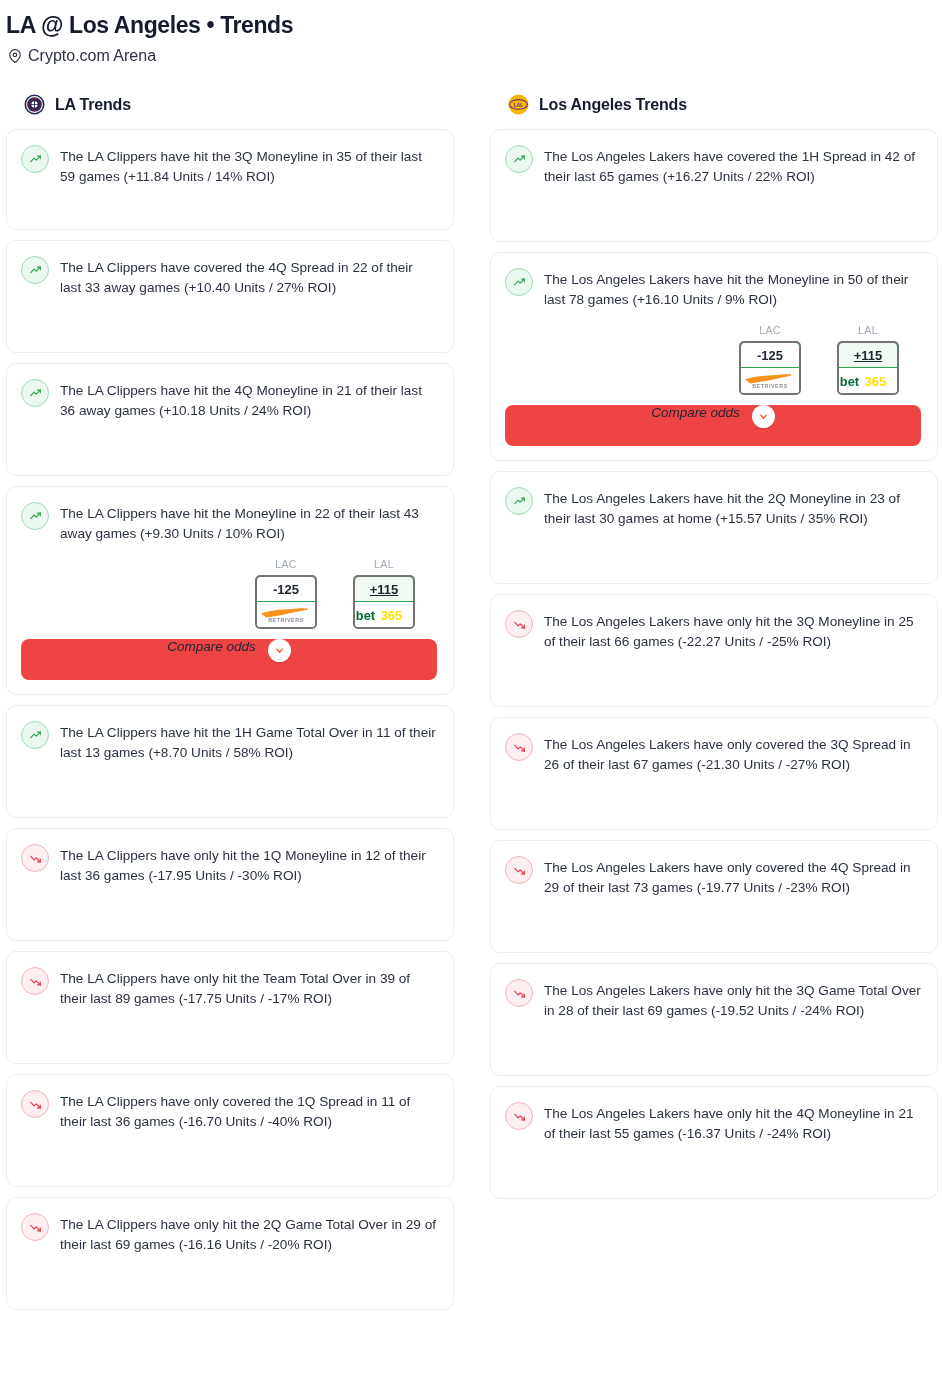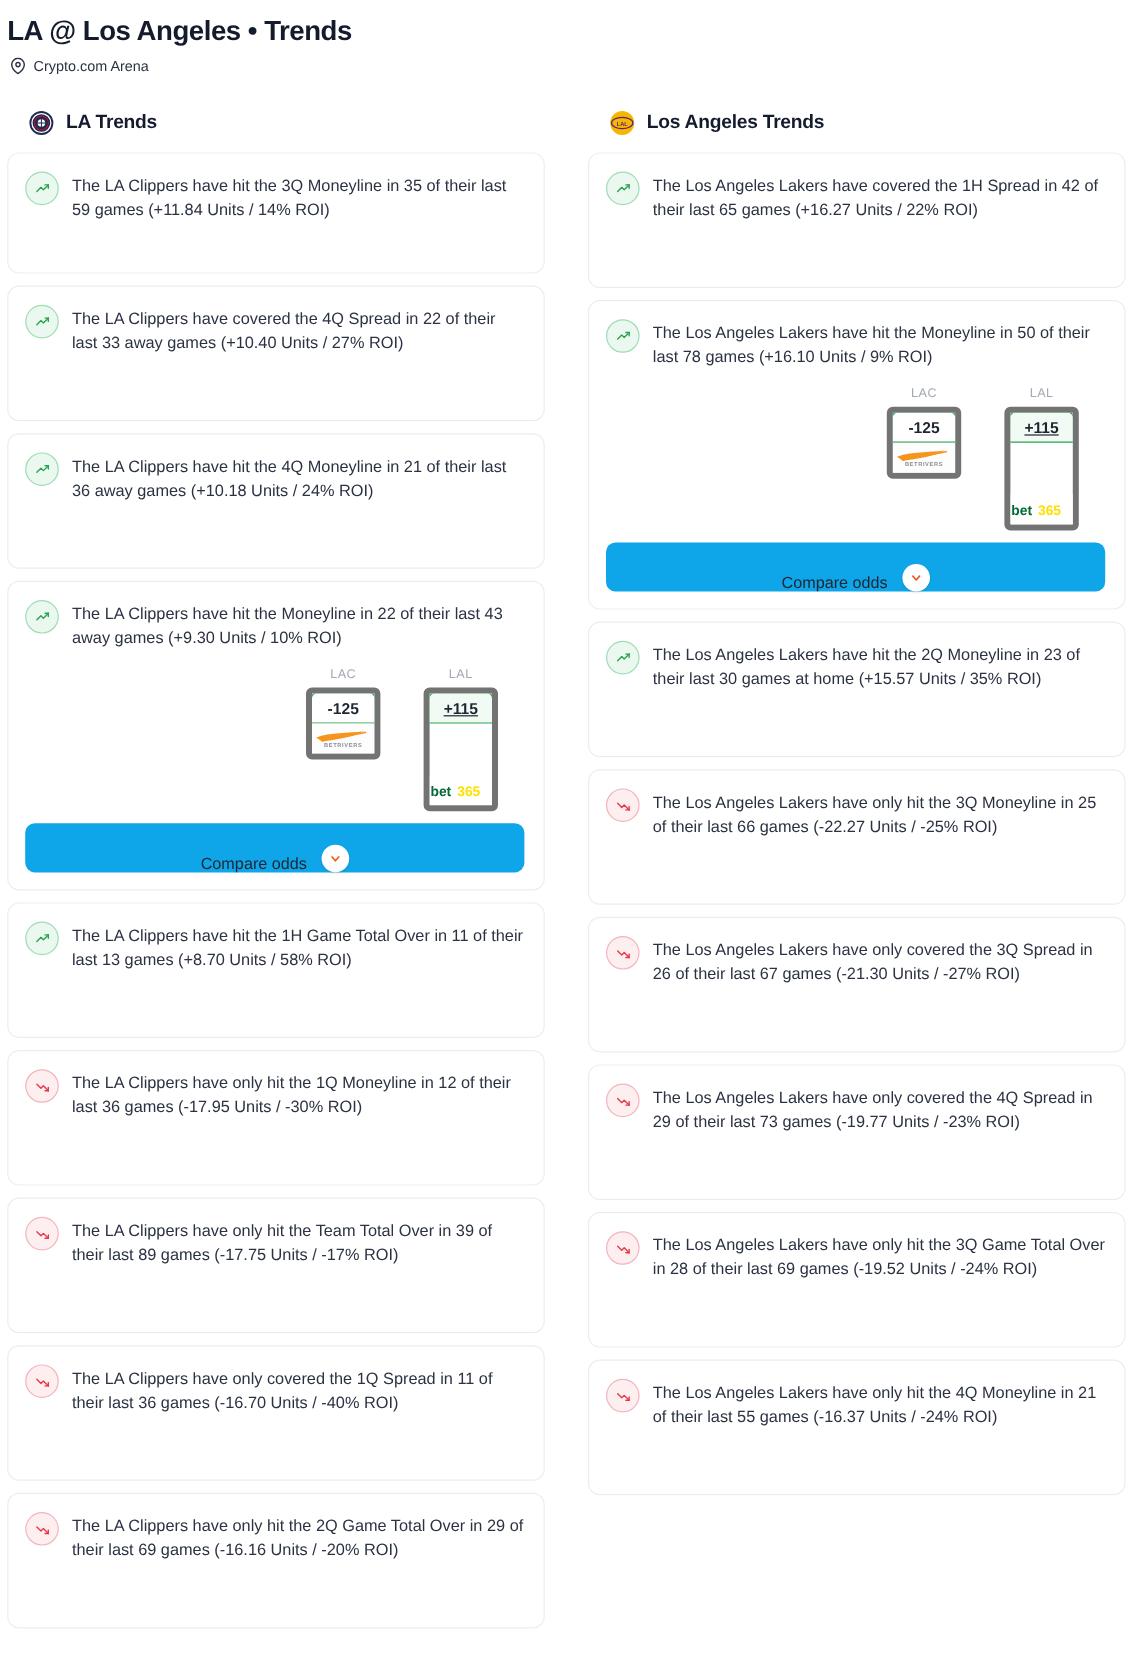--- a/index.html
+++ b/index.html
@@ -25,21 +25,21 @@
     line-height: 1.15;
   }
   .venue-row {
     display: flex;
     align-items: center;
     gap: 6px;
     padding: 10px 0 0 8px;
   }
   .venue-icon { width: 14px; height: 14px; display: block; flex: 0 0 auto; }
   .venue-text {
-    font-size: 12px;
+    font-size: 16px;
     color: #2b3242;
     line-height: 1;
   }
 
   
   .columns {
     display: flex;
     gap: 36px;
     padding: 30px 6px 0 6px;
   }
@@ -101,21 +101,21 @@
   }
   .book { width: 62px; }
   .book-label {
     text-align: center;
     font-size: 10.5px;
     color: #a2a8b3;
     letter-spacing: 0.4px;
     padding-bottom: 5px;
   }
   .odds-box {
-    border: 5px solid #737373;
+    border: 2px solid #737373;
     border-radius: 5px;
     overflow: hidden;
     background: #fff;
   }
   .odds-value {
     border: 1px solid #2aa44f;
     border-radius: 5px 5px 0 0;
     margin: -1px -1px 0 -1px;
     text-align: center;
     font-size: 13px;
@@ -125,32 +125,33 @@
     background: #ffffff;
   }
   .odds-value.best { background: #f1fbf4; text-decoration: underline; }
   .book-logo {
     height: 25px;
     display: flex;
     align-items: center;
     justify-content: center;
     background: #fdfdfd;
   }
-  .book-logo.b365 { background: #ffffff; margin-top: 43px; }
+  .book-logo.b365 { background: #ffffff; }
   .book-logo svg { display: block; }
 
   .compare-bar {
-    background: #0ea5e9;
+    background: #ef4444;
     border-radius: 8px;
     height: 41px;
     display: flex;
-    align-items: flex-end;
+    align-items: flex-start;
     justify-content: center;
     gap: 12px;
     margin: 0 0 14px 0;
+    font-style: italic;
   }
   .compare-label {
     font-size: 13.5px;
     font-weight: 500;
     color: #1e2532;
   }
   .chevron-btn {
     width: 23px; height: 23px;
     border-radius: 50%;
     background: #ffffff;

